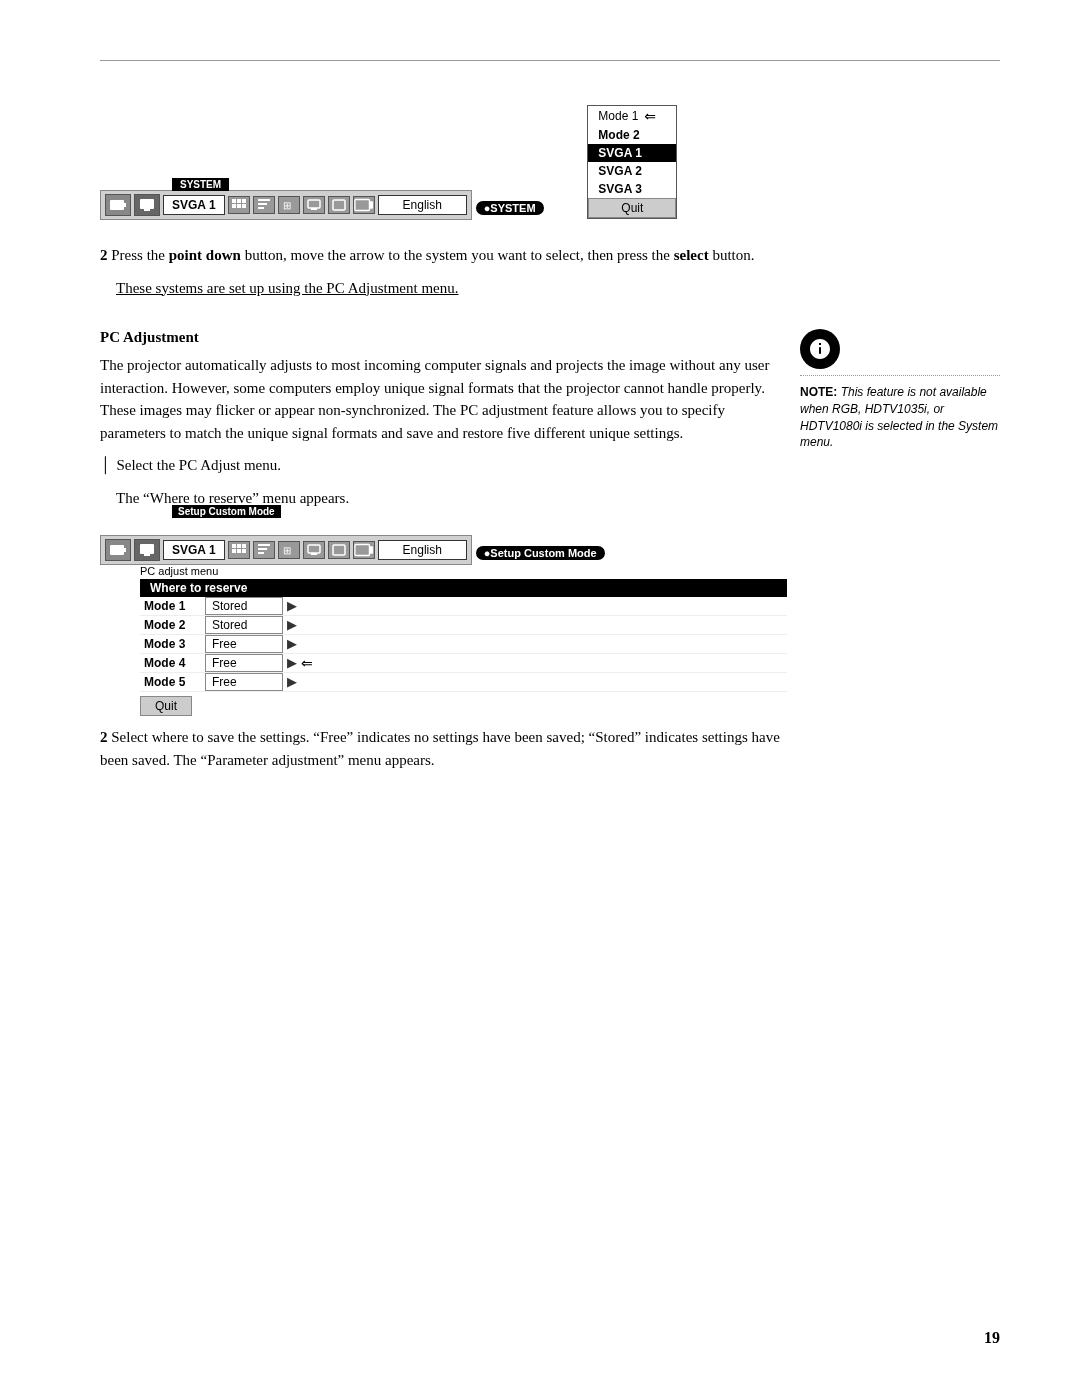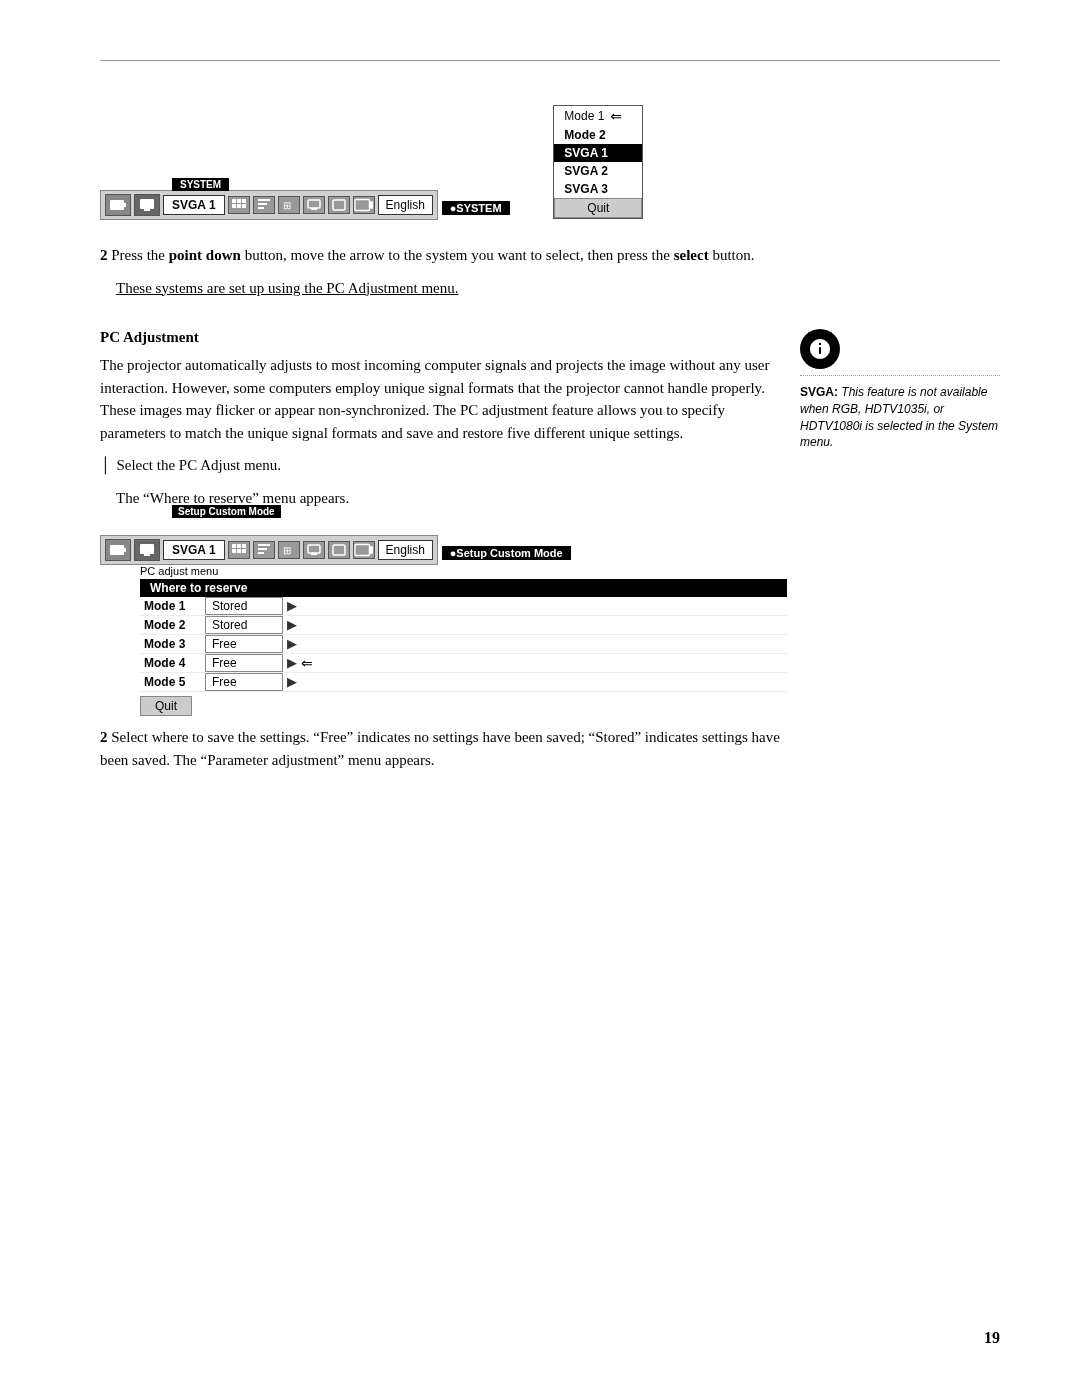--- a/index.html
+++ b/index.html
@@ -32,21 +32,21 @@
       border: 1px solid #333;
       padding: 2px 8px;
       font-size: 12px;
       font-weight: bold;
       font-family: Arial, sans-serif;
     }
 
     .english-btn {
       background: #fff;
       border: 1px solid #333;
-      padding: 2px 7px;
+      padding: 2px 24px;
       font-size: 12px;
       font-family: Arial, sans-serif;
     }
 
     .dropdown-menu {
       border: 1px solid #555;
       background: #fff;
       display: inline-block;
       min-width: 90px;
     }
@@ -296,20 +296,21 @@
 
     .system-label-bar {
       background: #000;
       color: #fff;
       font-size: 11px;
       font-weight: bold;
       font-family: Arial, sans-serif;
       padding: 1px 8px;
       margin-top: 4px;
       display: inline-block;
+      border-radius: 7px;
     }
 
     .step2-block {
       margin-top: 14px;
     }
   </style>
 </head>
 <body>
 
 <div class="page-container">
@@ -530,20 +531,20 @@
     </div>
 
     <div class="right-col">
       <div class="note-icon">
         <svg viewBox="0 0 24 24" fill="white" xmlns="http://www.w3.org/2000/svg">
           <path d="M12 2C6.48 2 2 6.48 2 12s4.48 10 10 10 10-4.48 10-10S17.52 2 12 2zm0 15c-.55 0-1-.45-1-1v-5c0-.55.45-1 1-1s1 .45 1 1v5c0 .55-.45 1-1 1zm1-9h-2V6h2v2z"></path>
         </svg>
       </div>
       <div class="note-dots"></div>
       <p class="note-text">
-        <strong>SVGA:</strong><span> This feature is not available when RGB, HDTV1035i, or HDTV1080i is selected in the System menu.</span>
+        <strong>NOTE:</strong><span> This feature is not available when RGB, HDTV1035i, or HDTV1080i is selected in the System menu.</span>
       </p>
     </div>
   </div>
 
   <div class="page-number">19</div>
 
 </div>
 
 </body></html>

